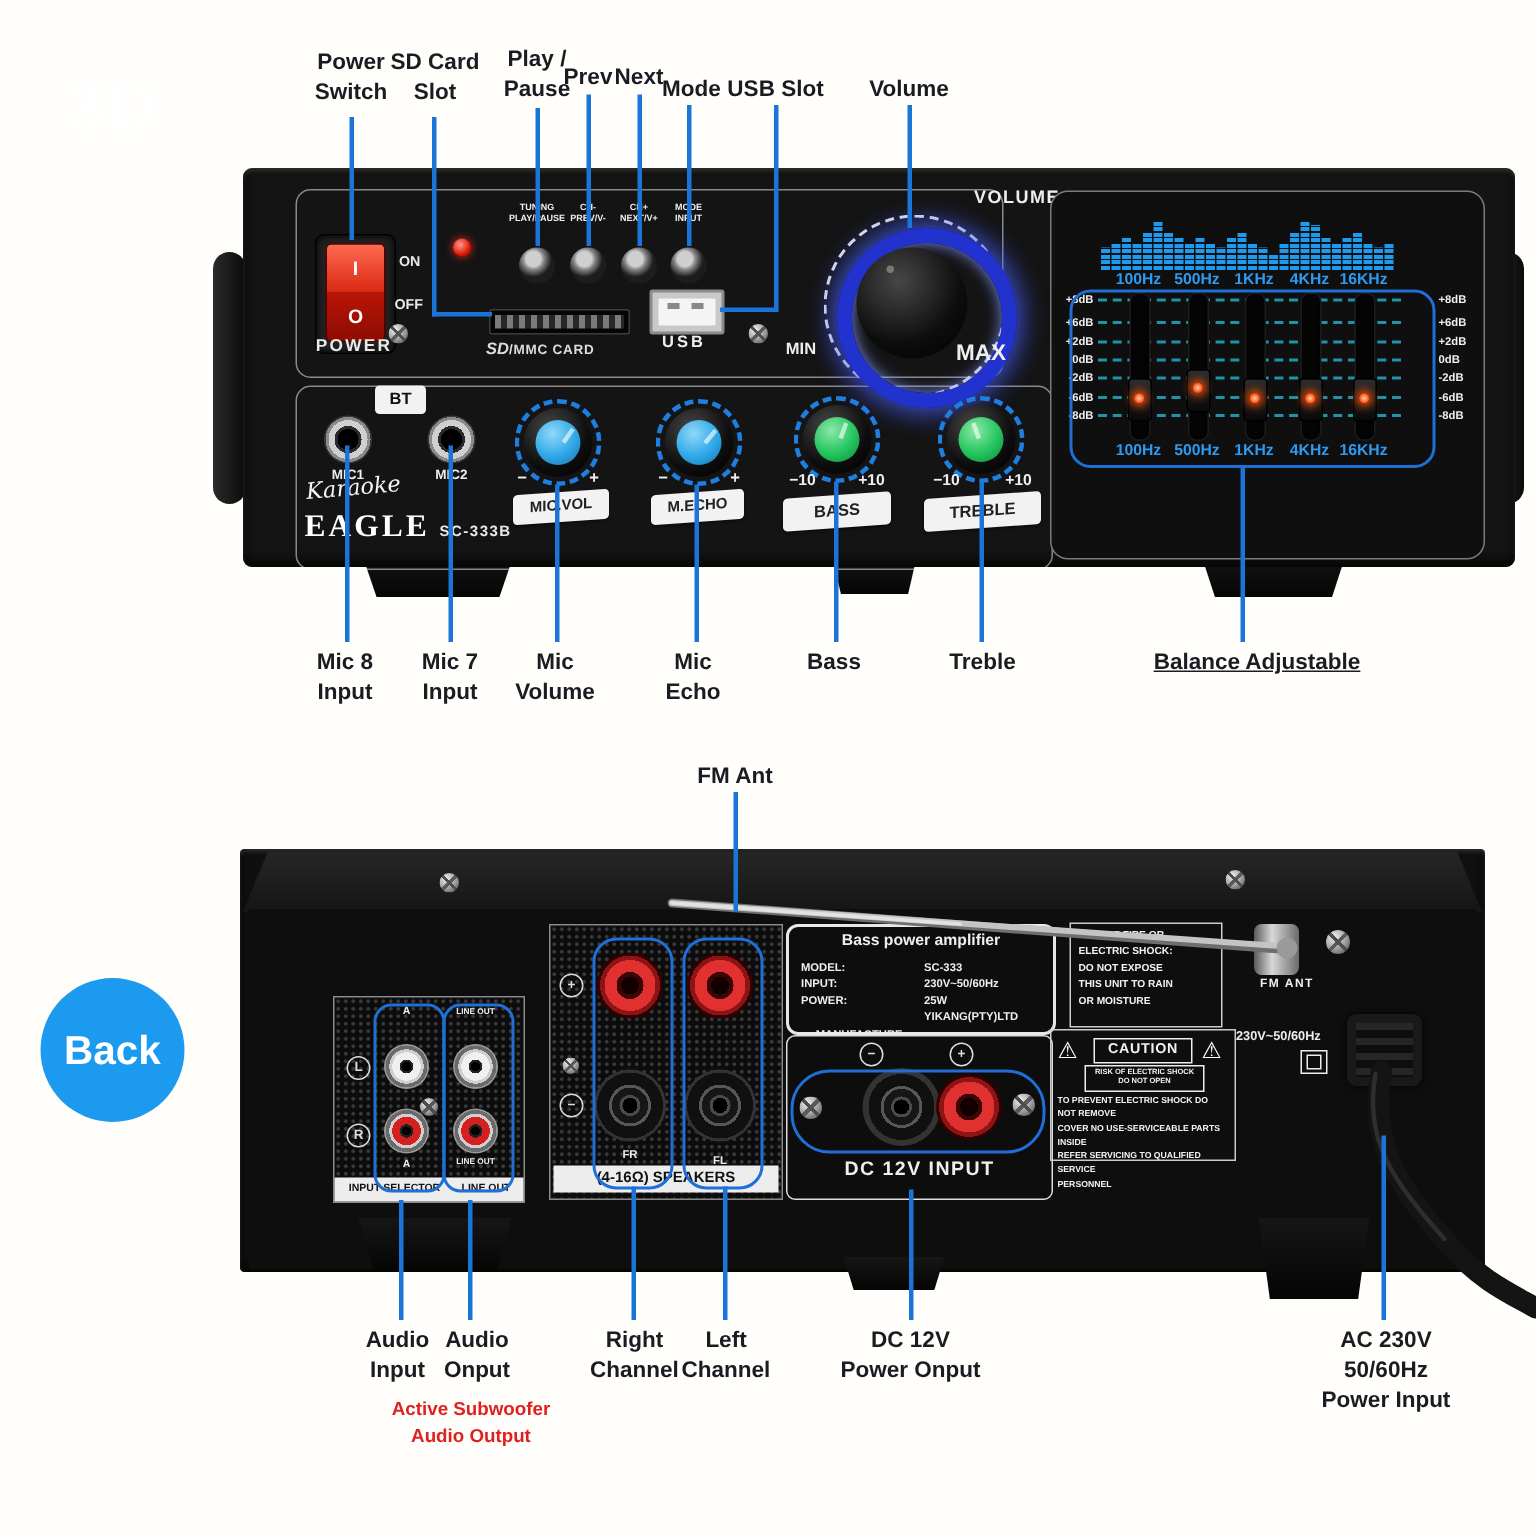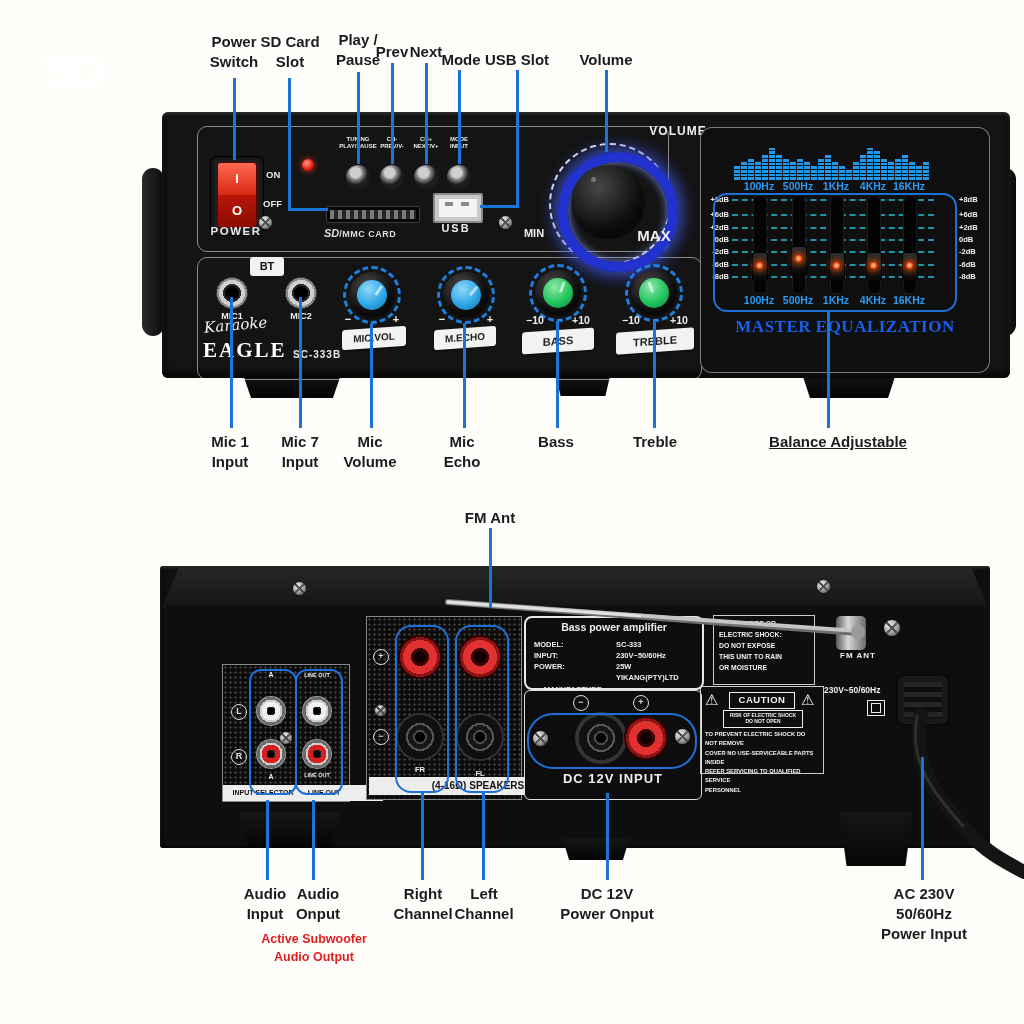--- a/index.html
+++ b/index.html
@@ -45,31 +45,32 @@
   .bluebox{position:absolute;border:2px solid #1e6fd6;border-radius:14px;z-index:3;}
   .rca{position:absolute;width:30px;height:30px;border-radius:50%;}
   .rca-white{background:radial-gradient(circle,#000 0 3px,#222 3px 4.5px,#f0f0f0 4.5px 9.5px,#cfcfcf 9.5px 11.5px,#6a6a6a 11.5px 14px,#999 14px 15px);}
   .rca-red{background:radial-gradient(circle,#000 0 3px,#222 3px 4.5px,#d42020 4.5px 9.5px,#cfcfcf 9.5px 11.5px,#6a6a6a 11.5px 14px,#999 14px 15px);}
   .post-red{position:absolute;width:44px;height:44px;border-radius:50%;
         background:radial-gradient(circle,#120000 0 6px,#3a0505 6px 9px,#e03030 9px 17px,#8c1414 17px 20px,#300 20px 22px);}
   .post-black{position:absolute;width:48px;height:48px;border-radius:50%;
         background:radial-gradient(circle,#000 0 5px,#4a4a4a 5px 7px,#161616 7px 12px,#575757 12px 14px,#101010 14px 22px,#333 22px 24px);}
   .circ-sym{position:absolute;width:14px;height:14px;border:1.5px solid #ddd;border-radius:50%;
         color:#ddd;font-size:9px;font-weight:bold;text-align:center;line-height:13px;}
-  .strip{position:absolute;background:#ededed;color:#111;font-weight:bold;padding-left:34px;}
+  .strip{position:absolute;background:#ededed;color:#111;font-weight:bold;}
   .tinyw{position:absolute;color:#eee;font-weight:bold;text-align:center;}
   .wbox{position:absolute;border:1px solid #ccc;color:#f2f2f2;}
   svg{position:absolute;left:0;top:0;z-index:15;pointer-events:none;}
 </style>
 </head>
 <body>
 
 <div id="canvas">
 
   <div class="wm" style="left:44px;top:44px;">3D</div>
+  <div class="badge" style="left:27px;top:652px;">Back</div>
 
   <div class="co" style="left:234px;top:32px;">Power
 Switch</div>
   <div class="co" style="left:290px;top:32px;">SD Card
 Slot</div>
   <div class="co" style="left:358px;top:30px;">Play /
 Pause</div>
   <div class="co" style="left:392px;top:42px;">Prev</div>
   <div class="co" style="left:426px;top:42px;">Next</div>
   <div class="co" style="left:461px;top:50px;">Mode</div>
@@ -276,33 +277,32 @@
           <div style="position: absolute; left: 201px; top: 124px; width: 14px; height: 27px; background: linear-gradient(rgb(45, 45, 45), rgb(9, 9, 9)); border: 1px solid rgb(0, 0, 0); border-radius: 3px;"></div>
           <div style="position: absolute; left: 204.5px; top: 133.5px; width: 7px; height: 7px; border-radius: 50%; background: radial-gradient(circle, rgb(255, 217, 176), rgb(255, 59, 0) 70%); box-shadow: rgba(255, 80, 0, 0.9) 0px 0px 6px 2px;"></div>
         </div>
       <div class="ab" style="left:0;top:166px;width:288px;height:14px;" id="eq-freq-bottom">
           <div style="position: absolute; left: 34px; top: 0px; width: 48px; text-align: center; color: rgb(46, 155, 242); font-weight: bold; font-size: 10.5px;">100Hz</div>
           <div style="position: absolute; left: 73px; top: 0px; width: 48px; text-align: center; color: rgb(46, 155, 242); font-weight: bold; font-size: 10.5px;">500Hz</div>
           <div style="position: absolute; left: 111px; top: 0px; width: 48px; text-align: center; color: rgb(46, 155, 242); font-weight: bold; font-size: 10.5px;">1KHz</div>
           <div style="position: absolute; left: 148px; top: 0px; width: 48px; text-align: center; color: rgb(46, 155, 242); font-weight: bold; font-size: 10.5px;">4KHz</div>
           <div style="position: absolute; left: 184px; top: 0px; width: 48px; text-align: center; color: rgb(46, 155, 242); font-weight: bold; font-size: 10.5px;">16KHz</div>
         </div>
-      <div class="ab" style="left:20px;top:189px;width:248px;text-align:center;color:#1461e8;font-family:'Liberation Serif',serif;font-weight:900;font-size:17px;letter-spacing:.5px;">MASTER EQUALIZATION</div>
     </div>
   </div>
 
   <div class="ld" style="left:230px;top:297px;height:131px;"></div>
   <div class="ld" style="left:299px;top:297px;height:131px;"></div>
   <div class="ld" style="left:370px;top:323px;height:105px;"></div>
   <div class="ld" style="left:463px;top:323px;height:105px;"></div>
   <div class="ld" style="left:556px;top:321px;height:107px;"></div>
   <div class="ld" style="left:653px;top:321px;height:107px;"></div>
   <div class="ld" style="left:827px;top:311px;height:117px;"></div>
 
-  <div class="co" style="left:230px;top:432px;">Mic 1
+  <div class="co" style="left:230px;top:432px;">Mic 8
 Input</div>
   <div class="co" style="left:300px;top:432px;">Mic 7
 Input</div>
   <div class="co" style="left:370px;top:432px;">Mic
 Volume</div>
   <div class="co" style="left:462px;top:432px;">Mic
 Echo</div>
   <div class="co" style="left:556px;top:432px;">Bass</div>
   <div class="co" style="left:655px;top:432px;">Treble</div>
   <div class="co" style="left:838px;top:432px;text-decoration:underline;">Balance Adjustable</div>

